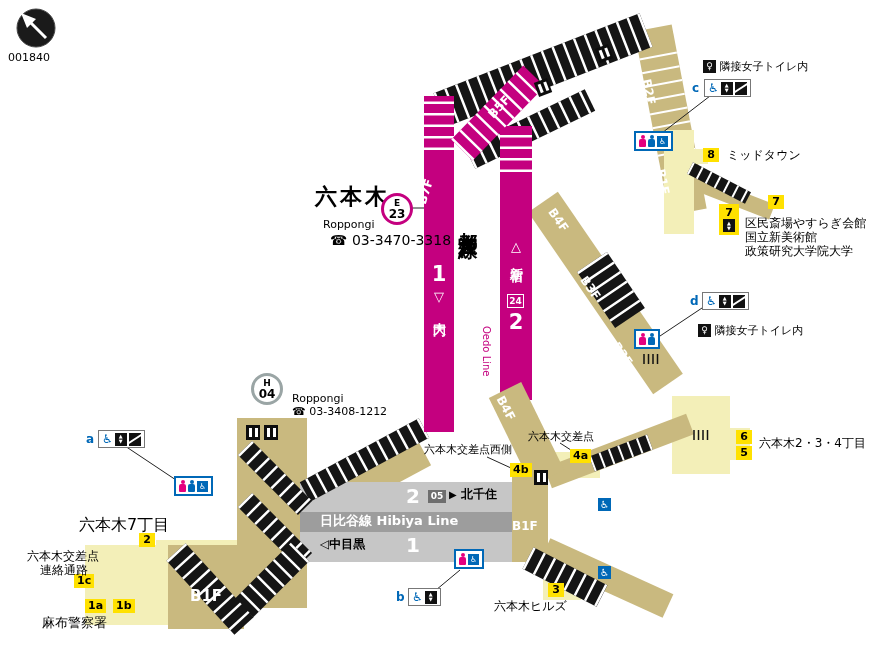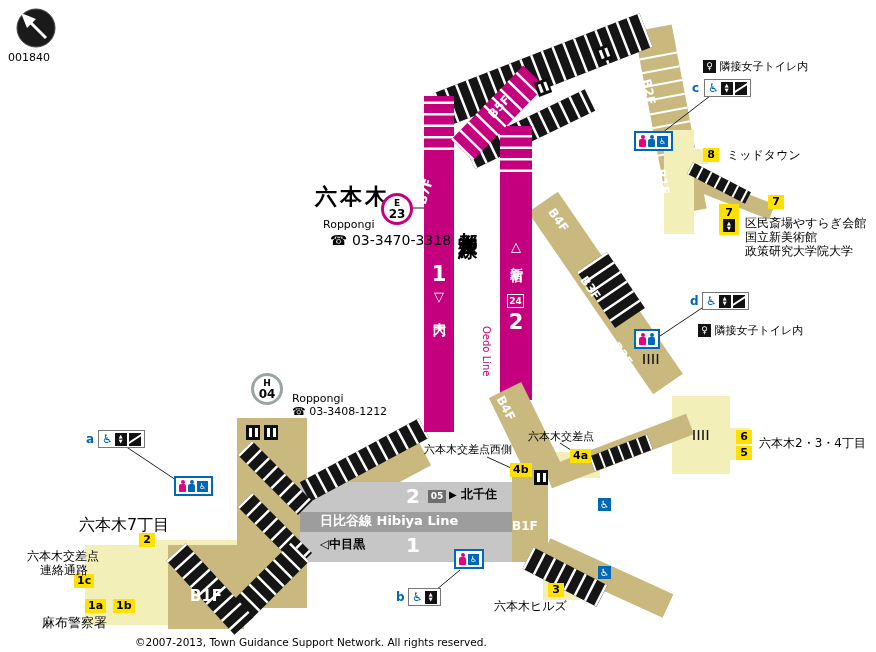--- a/index.html
+++ b/index.html
@@ -295,15 +295,14 @@
 
   <div class="abs wc" style="left:598px;top:498px">♿</div>
   <div class="abs wc" style="left:598px;top:566px">♿</div>
 
   <div class="gate" style="left:536px;top:80px;transform:rotate(-21deg)"></div>
   <div class="gate" style="left:597px;top:46px;transform:rotate(-21deg)"></div>
   <div class="gate" style="left:246px;top:425px"></div>
   <div class="gate" style="left:264px;top:425px"></div>
   <div class="gate" style="left:534px;top:470px"></div>
 
-  <div class="abs" style="left:135px;top:636px;font-size:10.5px">©2007-2013, Town Guidance Support Network. All rights reserved.</div>
 
 </div>
 
 </body></html>

